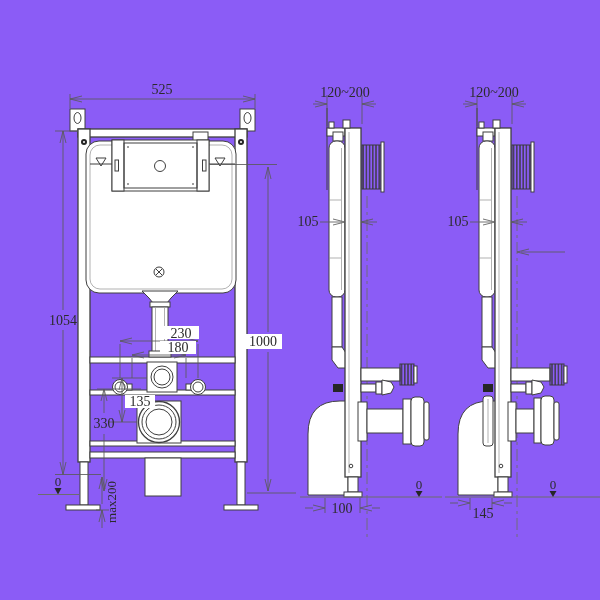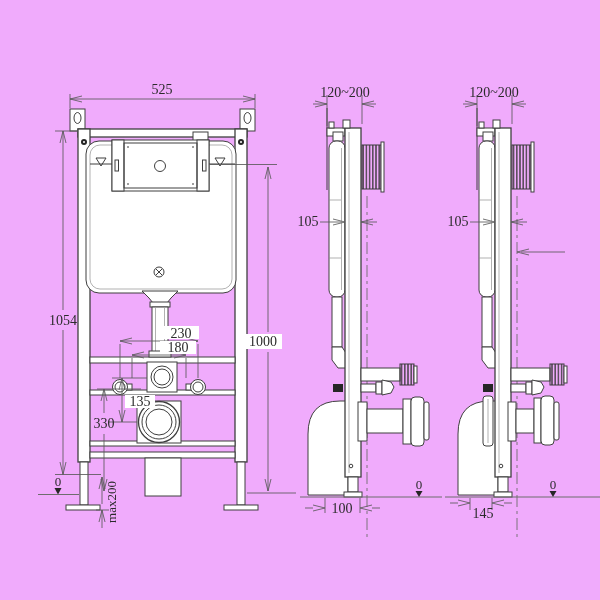--- a/index.html
+++ b/index.html
@@ -1,16 +1,16 @@
 <!DOCTYPE html>
 <html><head>
 <meta charset="utf-8">
 <style>
   html,body{margin:0;padding:0;background:#fff;width:600px;height:600px;overflow:hidden}
-  #stage{width:600px;height:600px;background:#f0abfc}
+  #stage{width:600px;height:600px;background:#8b5cf6}
   svg{display:block}
   .obj{fill:#fff;stroke:#3f3f3f;stroke-width:1}
   .obj2{fill:#fff;stroke:#3f3f3f;stroke-width:1.3}
   .nf{fill:none;stroke:#3f3f3f;stroke-width:1}
   .thin{fill:none;stroke:#8f8f8f;stroke-width:.7}
   .dim{fill:none;stroke:#5a5a5a;stroke-width:.85}
   .dimtxt{font:14px "Liberation Serif",serif;fill:#2b2b2b;text-anchor:middle}
   .smtxt{font:13px "Liberation Serif",serif;fill:#2b2b2b;text-anchor:middle}
   .bgw{fill:#fff;stroke:none}
   .blk{fill:#262626;stroke:none}

